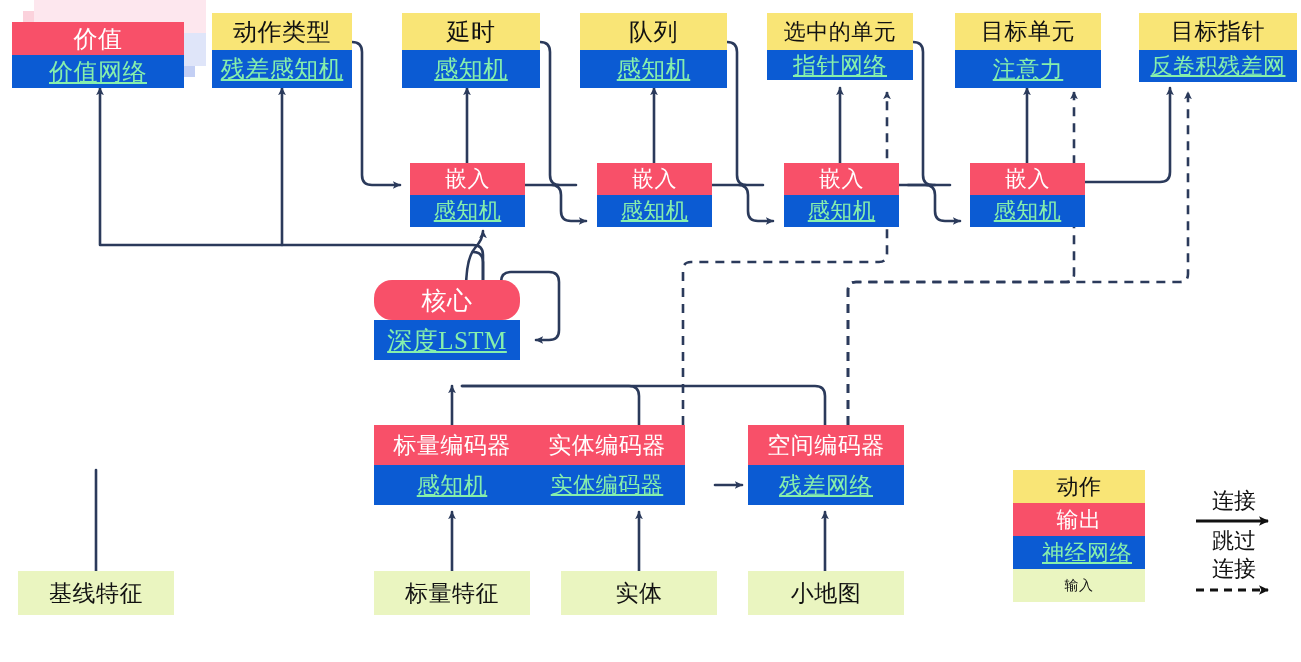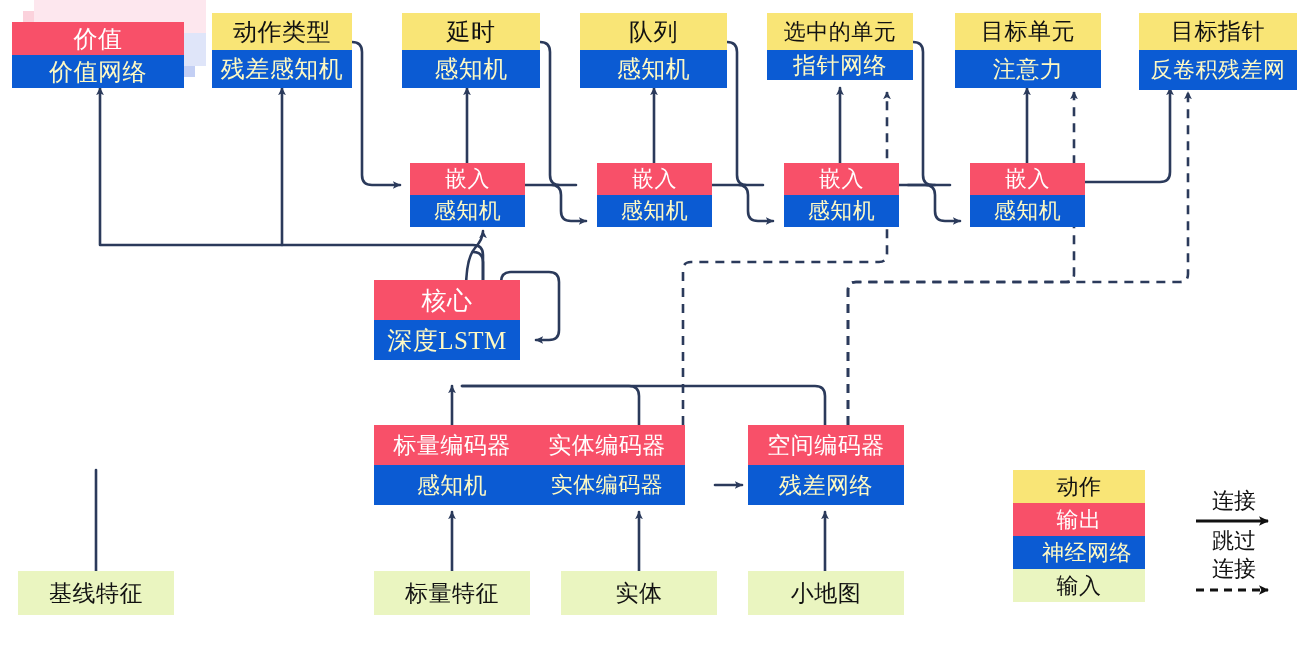--- a/index.html
+++ b/index.html
@@ -13,21 +13,21 @@
 
   
   .node{position:absolute;box-sizing:border-box;z-index:3;}
   .band{
     display:flex;align-items:center;justify-content:center;
     text-align:right;line-height:1;white-space:nowrap;
     letter-spacing:0.5px;
   }
   .band.action{background:#F9E576;color:#111111;}
   .band.output{background:#F85069;color:#ffffff;}
-  .band.net{background:#0B5BD3;color:#fef9c3;}
+  .band.net{background:#0B5BD3;color:#86efac;text-decoration:underline;}
   .band.input{background:#EAF5C0;color:#111111;}
 
   
   .stacked::before,.stacked::after{
     content:"";position:absolute;z-index:-1;box-sizing:border-box;
   }
   .stacked::before{
     left:11px;top:-11px;width:100%;height:100%;
     background:linear-gradient(to bottom,#FBD2DC 0 50%,#C3CFF4 50% 100%);
   }
@@ -137,21 +137,21 @@
     <div class="band net" style="height:30px;font-size:23px;">指针网络</div>
   </div>
 
   <div class="node" style="left:955px;top:13px;width:146px;height:75px;">
     <div class="band action" style="height:37px;font-size:23px;">目标单元</div>
     <div class="band net" style="height:38px;font-size:23px;">注意力</div>
   </div>
 
   <div class="node" style="left:1139px;top:13px;width:158px;height:75px;">
     <div class="band action" style="height:37px;font-size:23px;">目标指针</div>
-    <div class="band net" style="height:40px;font-size:22px;">反卷积残差网</div>
+    <div class="band net" style="height:32px;font-size:22px;">反卷积残差网</div>
   </div>
 
   <div class="node" style="left:410px;top:163px;width:115px;height:64px;">
     <div class="band output" style="height:32px;font-size:22px;">嵌入</div>
     <div class="band net" style="height:32px;font-size:22px;">感知机</div>
   </div>
 
   <div class="node" style="left:597px;top:163px;width:115px;height:64px;">
     <div class="band output" style="height:32px;font-size:22px;">嵌入</div>
     <div class="band net" style="height:32px;font-size:22px;">感知机</div>
@@ -161,21 +161,21 @@
     <div class="band output" style="height:32px;font-size:22px;">嵌入</div>
     <div class="band net" style="height:32px;font-size:22px;">感知机</div>
   </div>
 
   <div class="node" style="left:970px;top:163px;width:115px;height:64px;">
     <div class="band output" style="height:32px;font-size:22px;">嵌入</div>
     <div class="band net" style="height:32px;font-size:22px;">感知机</div>
   </div>
 
   <div class="node" style="left:374px;top:280px;width:146px;height:80px;">
-    <div class="band output" style="height:40px;font-size:25px;">核心</div>
+    <div class="band output" style="height:40px;font-size:25px;border-radius:18px;">核心</div>
     <div class="band net" style="height:40px;font-size:25px;">深度LSTM</div>
   </div>
 
   <div class="node" style="left:374px;top:425px;width:156px;height:80px;">
     <div class="band output" style="height:40px;font-size:23px;">标量编码器</div>
     <div class="band net" style="height:40px;font-size:23px;">感知机</div>
   </div>
 
   <div class="node" style="left:529px;top:425px;width:156px;height:80px;">
     <div class="band output" style="height:40px;font-size:23px;">实体编码器</div>
@@ -200,21 +200,21 @@
   </div>
 
   <div class="node" style="left:748px;top:571px;width:156px;height:44px;">
     <div class="band input" style="height:44px;font-size:23px;">小地图</div>
   </div>
 
   <div class="legend-swatches" style="left:1013px;top:470px;width:132px;height:132px;">
     <div class="band action" style="height:33px;font-size:22px;">动作</div>
     <div class="band output" style="height:33px;font-size:22px;">输出</div>
     <div class="band net" style="height:33px;font-size:22px;padding-left:16px;">神经网络</div>
-    <div class="band input" style="height:33px;font-size:22px;">输入</div>
+    <div class="band input" style="height:33px;font-size:14px;">输入</div>
   </div>
 
   <div class="legend-label" style="left:1196px;top:489px;width:76px;font-size:22px;">连接</div>
 
   <div class="legend-label" style="left:1196px;top:529px;width:76px;font-size:22px;">跳过</div>
 
   <div class="legend-label" style="left:1196px;top:557px;width:76px;font-size:22px;">连接</div>
 
 </div>
 

